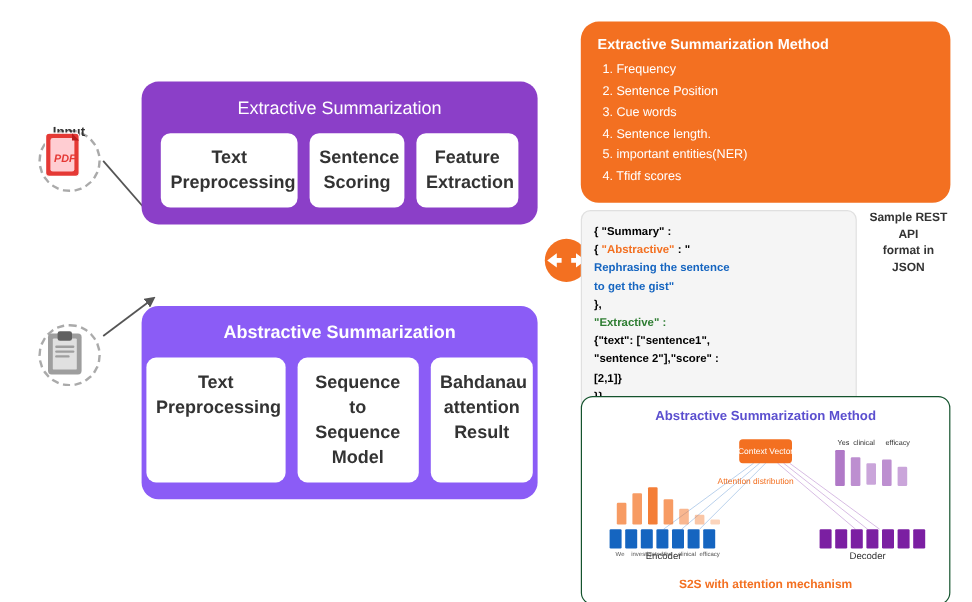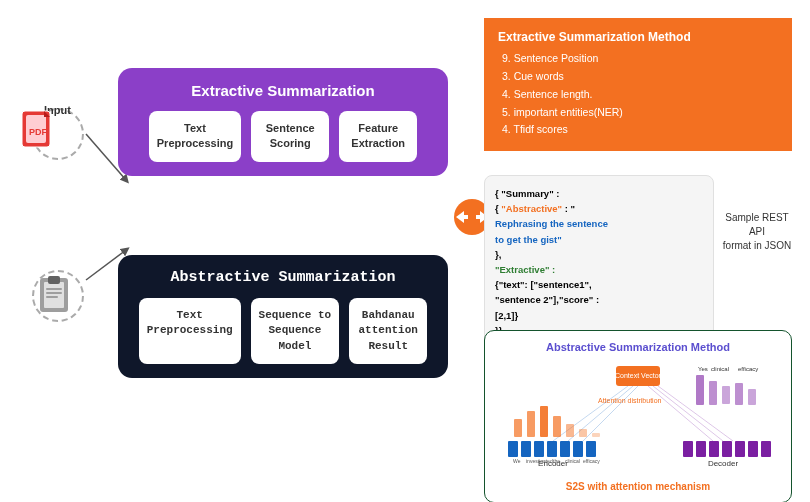--- a/index.html
+++ b/index.html
@@ -23,61 +23,60 @@
     .extractive-box {
       background: #8B3FC8;
       border-radius: 14px;
       padding: 14px 16px;
       margin-bottom: 20px;
       position: relative;
     }
     .extractive-title {
       color: #fff;
       font-size: 15px;
-      font-weight: bold;
+      font-weight: normal;
       text-align: center;
       margin-bottom: 12px;
     }
     .steps-row {
       display: flex;
       gap: 10px;
       justify-content: center;
     }
     .step-box {
       background: #fff;
       border-radius: 8px;
       padding: 10px 8px;
       text-align: center;
-      font-size: 11px;
+      font-size: 15px;
       color: #333;
       font-weight: 600;
       min-width: 78px;
       line-height: 1.4;
     }
 
     
     .abstractive-box {
-      background: #0f172a;
+      background: #8b5cf6;
       border-radius: 14px;
       padding: 14px 4px;
       position: relative;
-      font-family: Liberation Mono, monospace;
     }
     .abstractive-title {
       color: #fff;
       font-size: 15px;
       font-weight: bold;
       text-align: center;
       margin-bottom: 12px;
     }
 
     
     .method-box {
       background: #F37021;
-      border-radius: 0;
+      border-radius: 15px;
       padding: 12px 14px;
       margin-bottom: 26px;
       color: #fff;
     }
     .method-title {
       font-size: 12px;
       font-weight: bold;
       margin-bottom: 6px;
     }
     .method-list {
@@ -89,26 +88,25 @@
       background: #f5f5f5;
       border: 1px solid #e0e0e0;
       border-radius: 8px;
       padding: 10px;
       font-size: 9.5px;
       line-height: 1.6;
       flex: 1;
     }
     .json-label {
       font-size: 10px;
-      font-weight: normal;
+      font-weight: bold;
       color: #333;
       text-align: center;
       line-height: 1.4;
       max-width: 70px;
-      margin-top: 36px;
     }
     .json-key { color: #000; font-weight: bold; }
     .json-string { color: #F37021; font-weight: bold; }
     .json-rephrase { color: #1565C0; font-weight: bold; }
     .json-extractive { color: #2E7D32; font-weight: bold; }
 
     
     .chart-box {
       background: #fff;
       border: 1px solid #14532d;
@@ -158,21 +156,21 @@
 </head>
 <body>
 
 <div class="main-container">
 
   <div class="dashed-circle circle-top"></div>
   <div class="dashed-circle circle-bottom"></div>
 
   <div style="position:absolute; left:44px; top:104px; font-size:11px; color:#333; font-weight:600;">Input</div>
 
-  <div style="position:absolute; left:20px; top:109px;">
+  <div style="position:absolute; left:36px; top:109px;font-style:italic;">
     <svg width="38" height="48" viewBox="0 0 38 48">
       <rect x="2" y="2" width="28" height="36" rx="3" fill="#e53935" stroke="#fff" stroke-width="1"></rect>
       <rect x="6" y="6" width="20" height="28" rx="2" fill="#ffcdd2"></rect>
       <text x="9" y="26" font-size="9" fill="#e53935" font-weight="bold">PDF</text>
       <polygon points="24,2 30,8 24,8" fill="#b71c1c"></polygon>
     </svg>
   </div>
 
   <div style="position:absolute; left:36px; top:272px;">
     <svg width="38" height="44" viewBox="0 0 38 44">
@@ -219,21 +217,22 @@
     <circle cx="22" cy="22" r="18" fill="#F37021"></circle>
 
     <polygon points="6,22 14,16 14,20 18,20 18,24 14,24 14,28" fill="white"></polygon>
 
     <polygon points="38,22 30,16 30,20 26,20 26,24 30,24 30,28" fill="white"></polygon>
   </svg>
 
   <div class="method-box" style="position:absolute; right:18px; top:18px; width:308px;">
     <div class="method-title">Extractive Summarization Method</div>
     <div class="method-list">
-      <div>9.  Sentence Position</div>
+      <div>1.  Frequency</div>
+      <div>2.  Sentence Position</div>
       <div>3.  Cue words</div>
       <div>4.  Sentence length.</div>
       <div>5.  important entities(NER)</div>
       <div>4.  Tfidf scores</div>
     </div>
   </div>
 
   <div style="position:absolute; right:18px; top:175px; width:308px; display:flex; gap:8px; align-items:flex-start;">
     <div class="json-box">
       <span class="json-key">{ "Summary" :</span><br>

